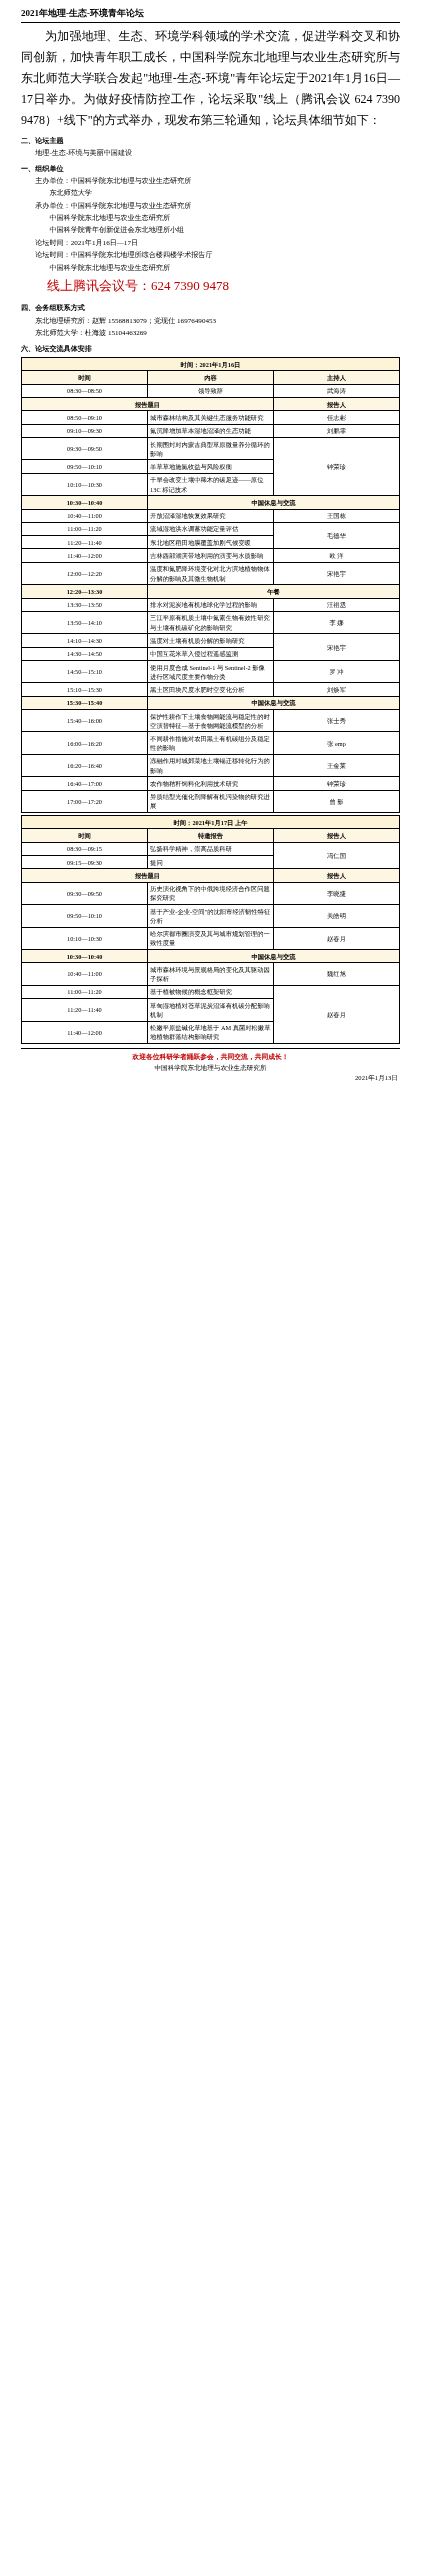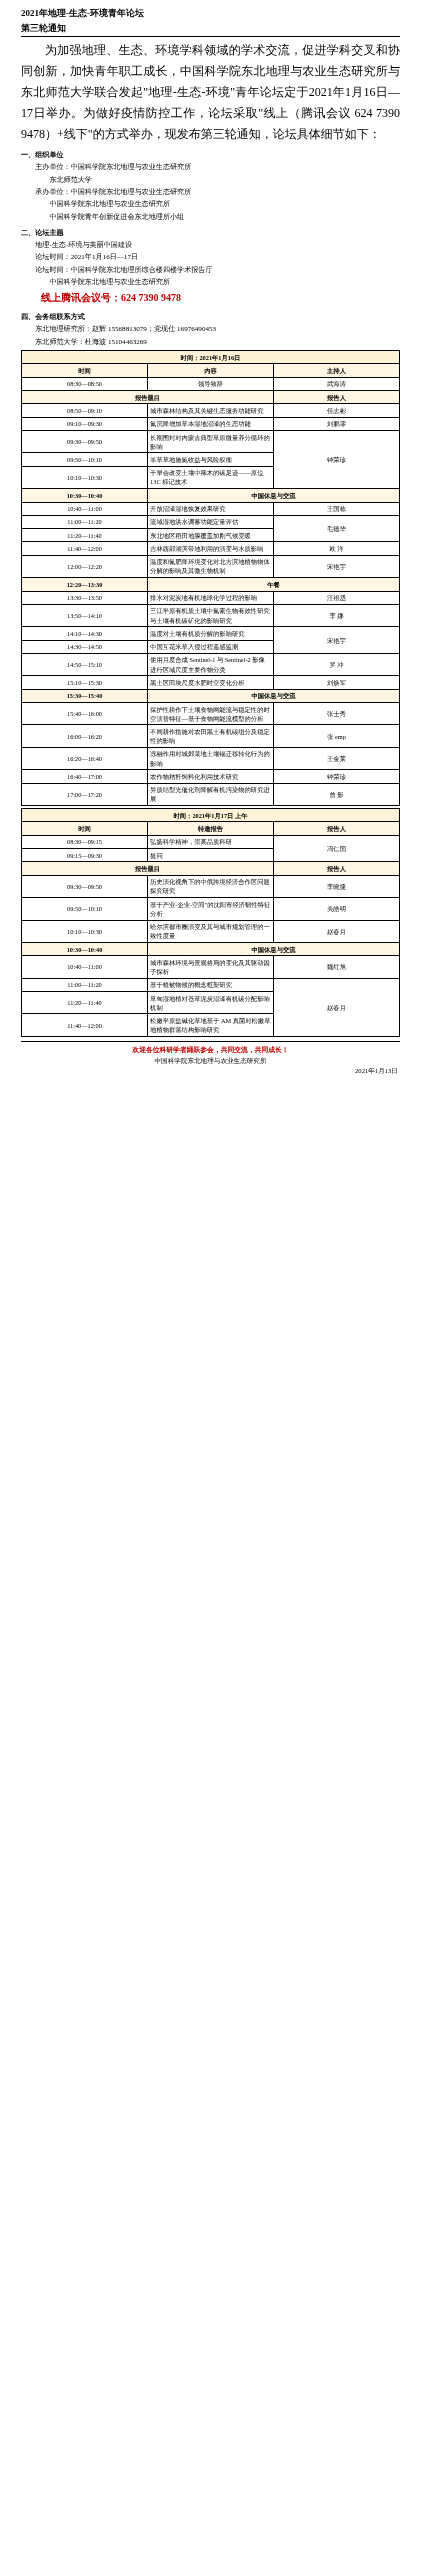--- a/index.html
+++ b/index.html
@@ -42,22 +42,22 @@
     line-height:1.75;
     margin-left:2em;
   }
   .ind2{
     font-size:7.1px;
     line-height:1.75;
     margin-left:4em;
   }
   .redline{
     color:#c00000;
-    font-weight:bold;
-    font-size:10px;
+    font-weight:normal;
+    font-size:13px;
     line-height:1.9;
     margin-left:2em;
   }
   table.agenda{
     border-collapse:collapse;
     width:100%;
     margin-top:2.1px;
     font-size:6.3px;
     table-layout:fixed;
   }
@@ -96,55 +96,57 @@
     padding-right:2.1px;
   }
 </style>
 </head>
 <body>
 
 <div class="page">
 
   <div class="title">
     <div>2021年地理-生态-环境青年论坛</div>
-    <div class="l2">第三轮通知</div>
   </div>
 
   <p class="para">为加强地理、生态、环境学科领域的学术交流，促进学科交叉和协同创新，加快青年职工成长，中国科学院东北地理与农业生态研究所与东北师范大学联合发起"地理-生态-环境"青年论坛定于2021年1月16日—17日举办。为做好疫情防控工作，论坛采取"线上（腾讯会议 624 7390 9478）+线下"的方式举办，现发布第三轮通知，论坛具体细节如下：</p>
+
+  <div>
+    <div class="section-head">二、论坛主题</div>
+    <div class="ind1">地理-生态-环境与美丽中国建设</div>
+  </div>
 
   <div>
     <div class="section-head">一、组织单位</div>
     <div class="ind1">主办单位：中国科学院东北地理与农业生态研究所</div>
     <div class="ind2">东北师范大学</div>
     <div class="ind1">承办单位：中国科学院东北地理与农业生态研究所</div>
     <div class="ind2">中国科学院东北地理与农业生态研究所</div>
     <div class="ind2">中国科学院青年创新促进会东北地理所小组</div>
   </div>
 
   <div>
-    <div class="section-head">二、论坛主题</div>
-    <div class="ind1">地理-生态-环境与美丽中国建设</div>
-  </div>
-
-  <div>
     <div class="ind1">论坛时间：2021年1月16日—17日</div>
     <div class="ind1">论坛时间：中国科学院东北地理所综合楼四楼学术报告厅</div>
     <div class="ind2">中国科学院东北地理与农业生态研究所</div>
     <div class="redline">线上腾讯会议号：624 7390 9478</div>
   </div>
 
   <div>
     <div class="section-head">四、会务组联系方式</div>
     <div class="ind1">东北地理研究所：赵辉 15568813079；党现仕 16976490453</div>
     <div class="ind1">东北师范大学：杜海波 15104463269</div>
   </div>
 
   <div>
   </div>
 
+  <div>
+    <div class="section-head">六、论坛交流具体安排</div>
+  </div>
 
   <table class="agenda">
     <tbody>
         <tr>
       <td class="hdr-day" colspan="3">时间：2021年1月16日</td>
     </tr>
     <tr>
       <td class="c-time hdr">时间</td>
       <td class="c-content hdr">内容</td>
       <td class="c-host hdr">主持人</td>

